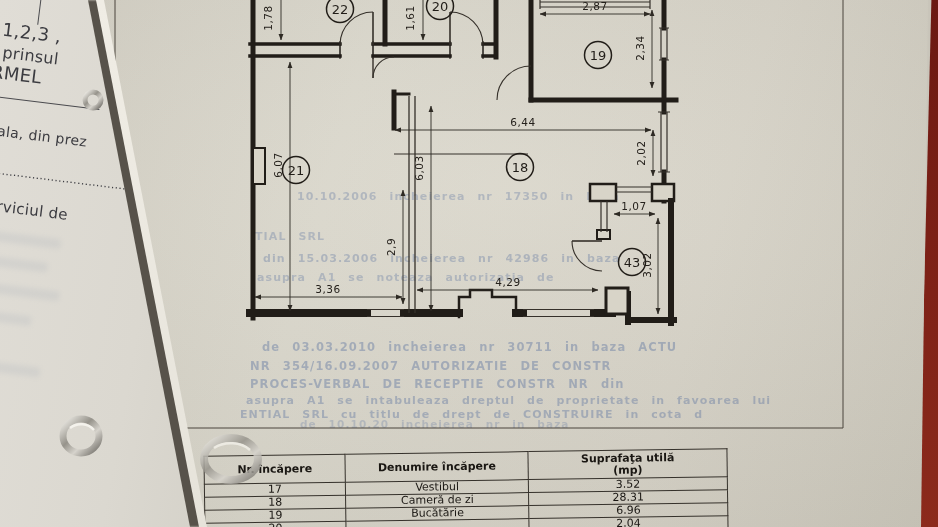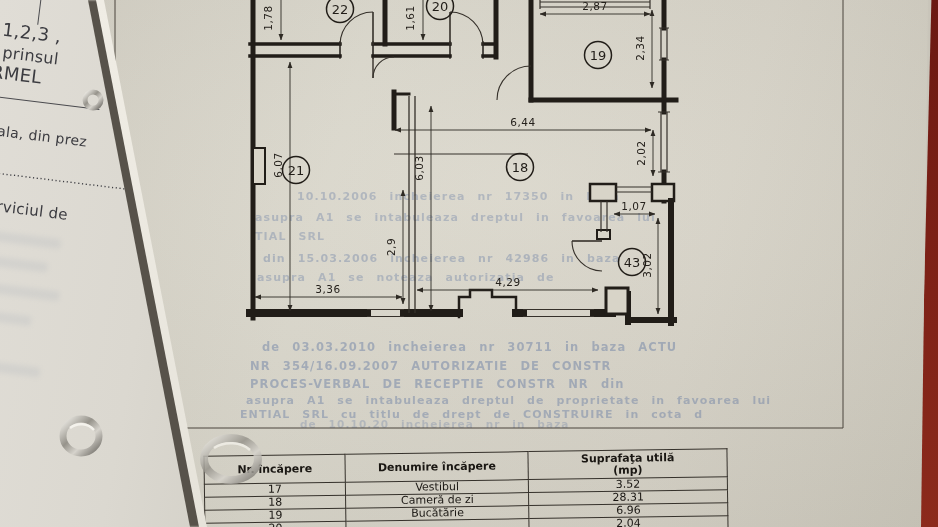--- a/index.html
+++ b/index.html
@@ -87,21 +87,20 @@
     </div>
 </div>
 
 <div class="gap-shadow"></div>
 <div class="edge-highlight"></div>
 
 <div class="main-page">
 
   <div class="wm-layer" id="watermarks">
       <div class="wm" style="left: 297px; top: 190px; font-size: 11px; opacity: 0.33;">10.10.2006   incheierea nr    17350   in baza</div>
-      <div class="wm" style="left: 255px; top: 211px; font-size: 11px; opacity: 0.33;">asupra A1   se intabuleaza   dreptul   in favoarea lui</div>
       <div class="wm" style="left: 255px; top: 230px; font-size: 11px; opacity: 0.33;">TIAL SRL</div>
       <div class="wm" style="left: 263px; top: 252px; font-size: 11px; opacity: 0.35; text-align: right;">din 15.03.2006   incheierea nr    42986   in baza</div>
       <div class="wm" style="left: 257px; top: 271px; font-size: 11px; opacity: 0.33;">asupra A1   se noteaza   autorizatia de</div>
       <div class="wm" style="left: 250px; top: 340px; font-size: 11.5px; opacity: 0.42; margin-left: 12px;">de 03.03.2010   incheierea nr    30711   in baza ACTU</div>
       <div class="wm" style="left: 250px; top: 359px; font-size: 11.5px; opacity: 0.42;">NR    354/16.09.2007    AUTORIZATIE    DE    CONSTR</div>
       <div class="wm" style="left: 250px; top: 377px; font-size: 11.5px; opacity: 0.42;">PROCES-VERBAL   DE   RECEPTIE   CONSTR   NR        din</div>
       <div class="wm" style="left: 246px; top: 394px; font-size: 11px; opacity: 0.4;">asupra A1 se intabuleaza dreptul de proprietate in favoarea lui</div>
       <div class="wm" style="left: 240px; top: 408px; font-size: 11px; opacity: 0.4;">ENTIAL SRL cu titlu de drept de CONSTRUIRE in cota d</div>
       <div class="wm" style="left: 300px; top: 418px; font-size: 10.5px; opacity: 0.28;">de 10.10.20     incheierea nr        in baza</div>
     </div>

